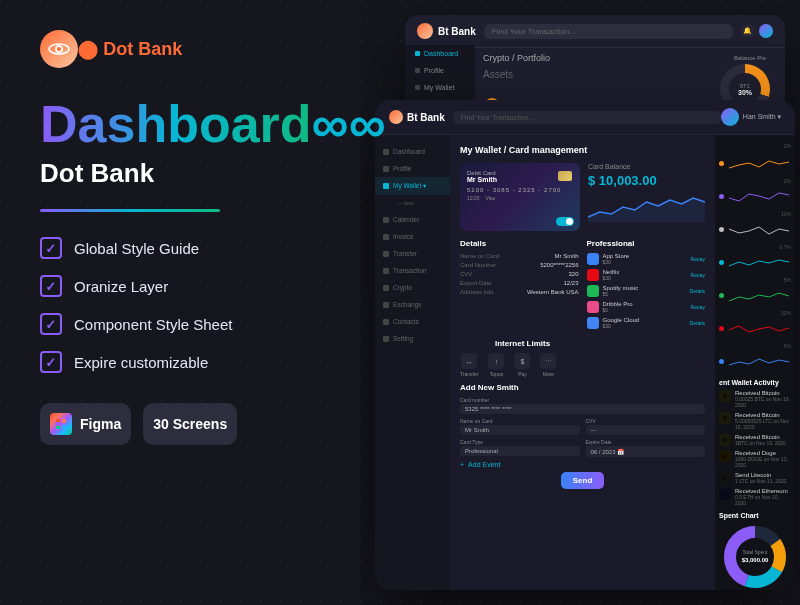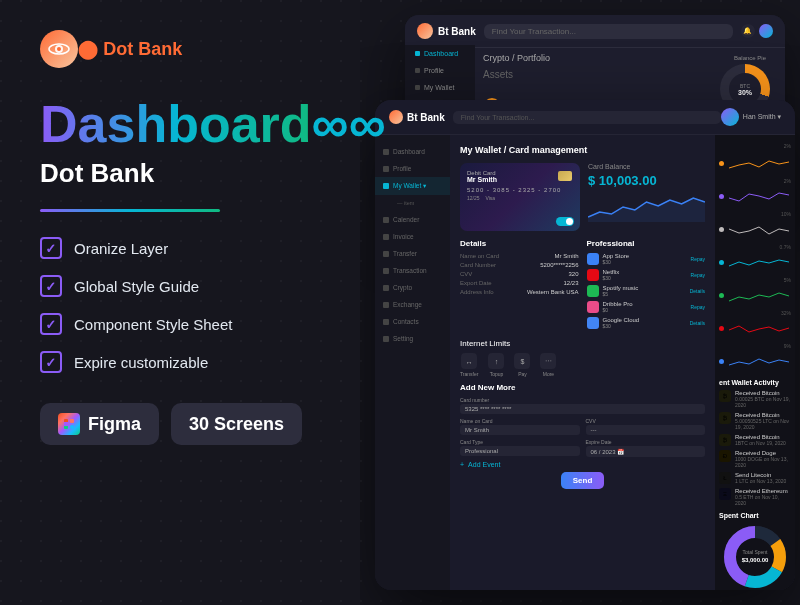--- a/index.html
+++ b/index.html
@@ -131,23 +131,23 @@
       gap: 12px;
       margin-top: 10px;
     }
 
     .tool-badge {
       display: flex;
       align-items: center;
       gap: 8px;
       background: #2d2d3d;
       border-radius: 10px;
-      padding: 10px 18px;
+      padding: 10px 10px;
       color: white;
-      font-size: 18px;
+      font-size: 14px;
       font-weight: 600;
     }
 
     .figma-icon {
       width: 22px;
       height: 22px;
       border-radius: 4px;
       background: linear-gradient(135deg, #f24e1e, #ff7262, #a259ff, #1abcfe, #0acf83);
       display: flex;
       align-items: center;
@@ -556,21 +556,21 @@
     .sub-info { flex: 1; }
     .sub-name { font-size: 6px; color: #ccc; }
     .sub-price { font-size: 5px; color: #888; }
     .sub-action { font-size: 5px; color: #06b6d4; }
 
     
     .internet-section {
       margin-top: 6px;
     }
 
-    .internet-title { font-size: 8px; color: white; font-weight: 400; margin-bottom: 5px; }
+    .internet-title { font-size: 8px; color: white; font-weight: 700; margin-bottom: 5px; margin-left: 35px; }
 
     .internet-actions {
       display: flex;
       gap: 10px;
     }
 
     .int-action {
       display: flex;
       flex-direction: column;
       align-items: center;
@@ -720,25 +720,25 @@
       <span class="headline-dash">Dashboard</span><span class="headline-oo">∞∞</span>
     </div>
     <div class="sub-headline">Dot Bank</div>
   </div>
 
   <div class="divider-line"></div>
 
   <ul class="feature-list">
     <li class="feature-item">
       <div class="check-icon"></div>
-      <span>Oranize Layer</span>
+      <span>Global Style Guide</span>
     </li>
     <li class="feature-item">
       <div class="check-icon"></div>
-      <span>Global Style Guide</span>
+      <span>Oranize Layer</span>
     </li>
     <li class="feature-item">
       <div class="check-icon"></div>
       <span>Component Style Sheet</span>
     </li>
     <li class="feature-item">
       <div class="check-icon"></div>
       <span>Expire customizable</span>
     </li>
   </ul>
@@ -1026,21 +1026,21 @@
               <span class="int-action-label">Pay</span>
             </div>
             <div class="int-action">
               <div class="int-action-icon">⋯</div>
               <span class="int-action-label">More</span>
             </div>
           </div>
         </div>
 
         <div class="add-card-section">
-          <div class="add-card-title">Add New More</div>
+          <div class="add-card-title">Add New Smith</div>
           <div class="form-row">
             <div class="form-field">
               <div class="form-label">Card number</div>
               <div class="form-input">5325 **** **** ****</div>
             </div>
           </div>
           <div class="form-row">
             <div class="form-field">
               <div class="form-label">Name on Card</div>
               <div class="form-input">Mr Smith</div>

